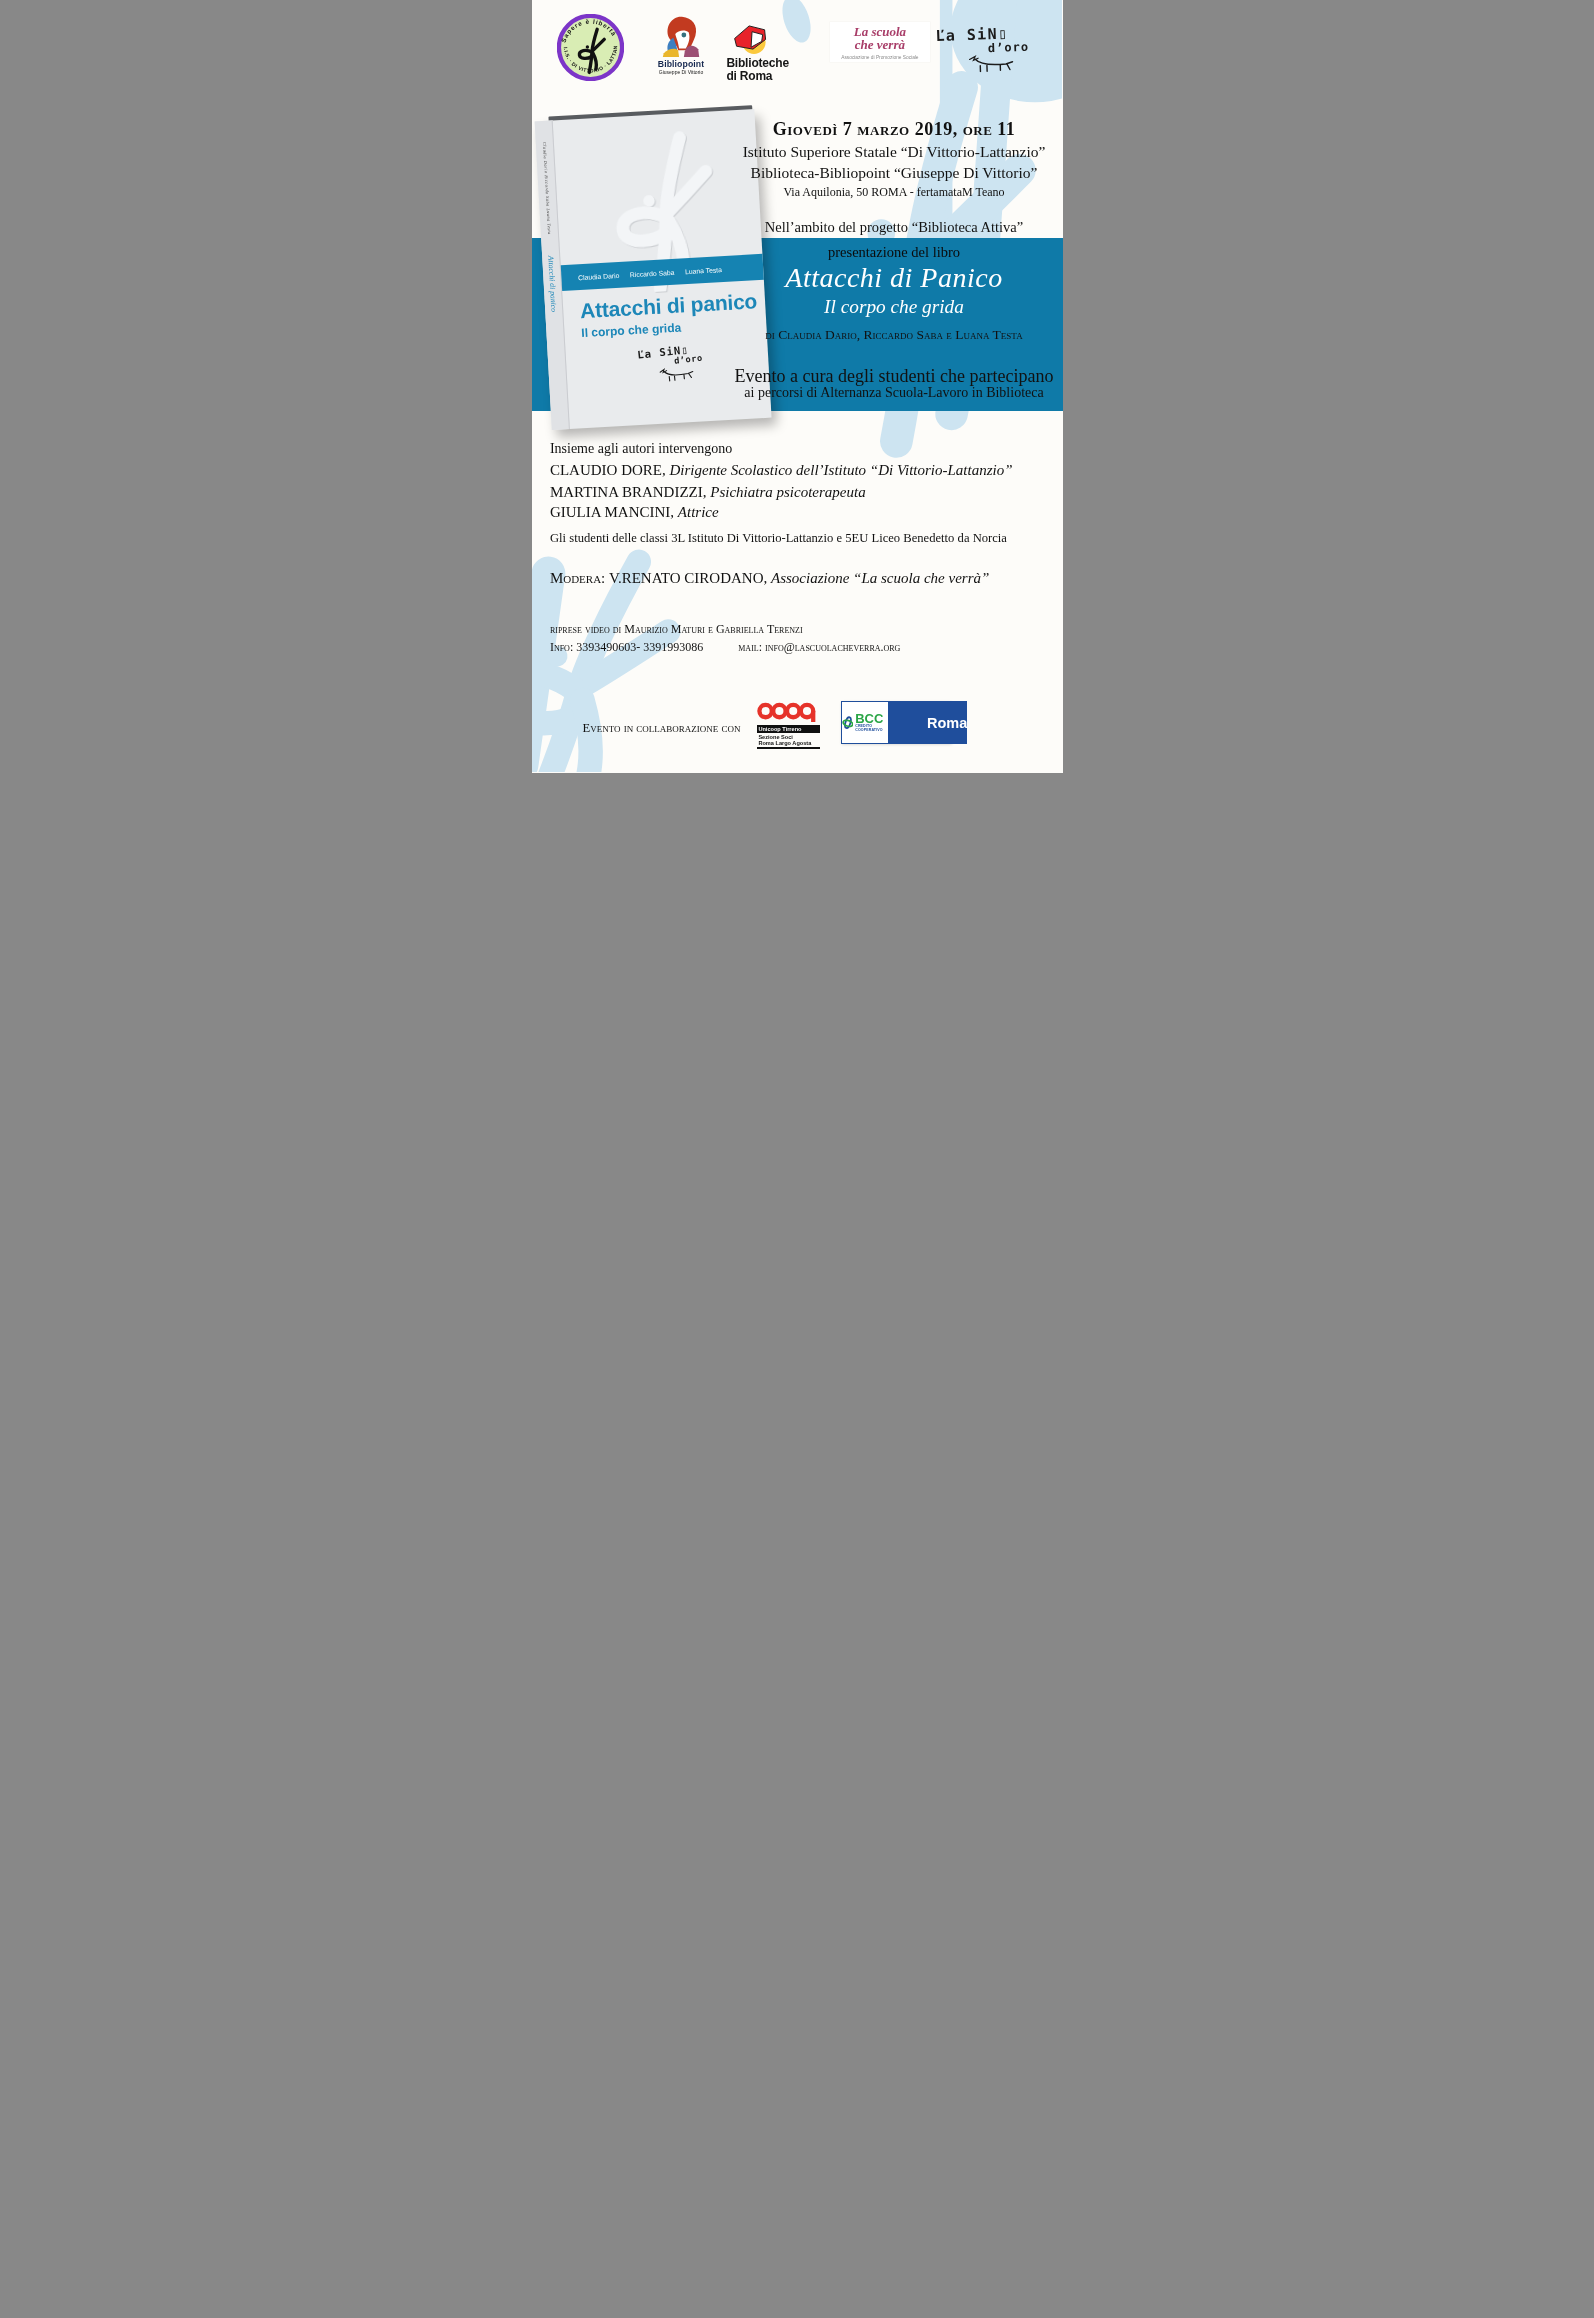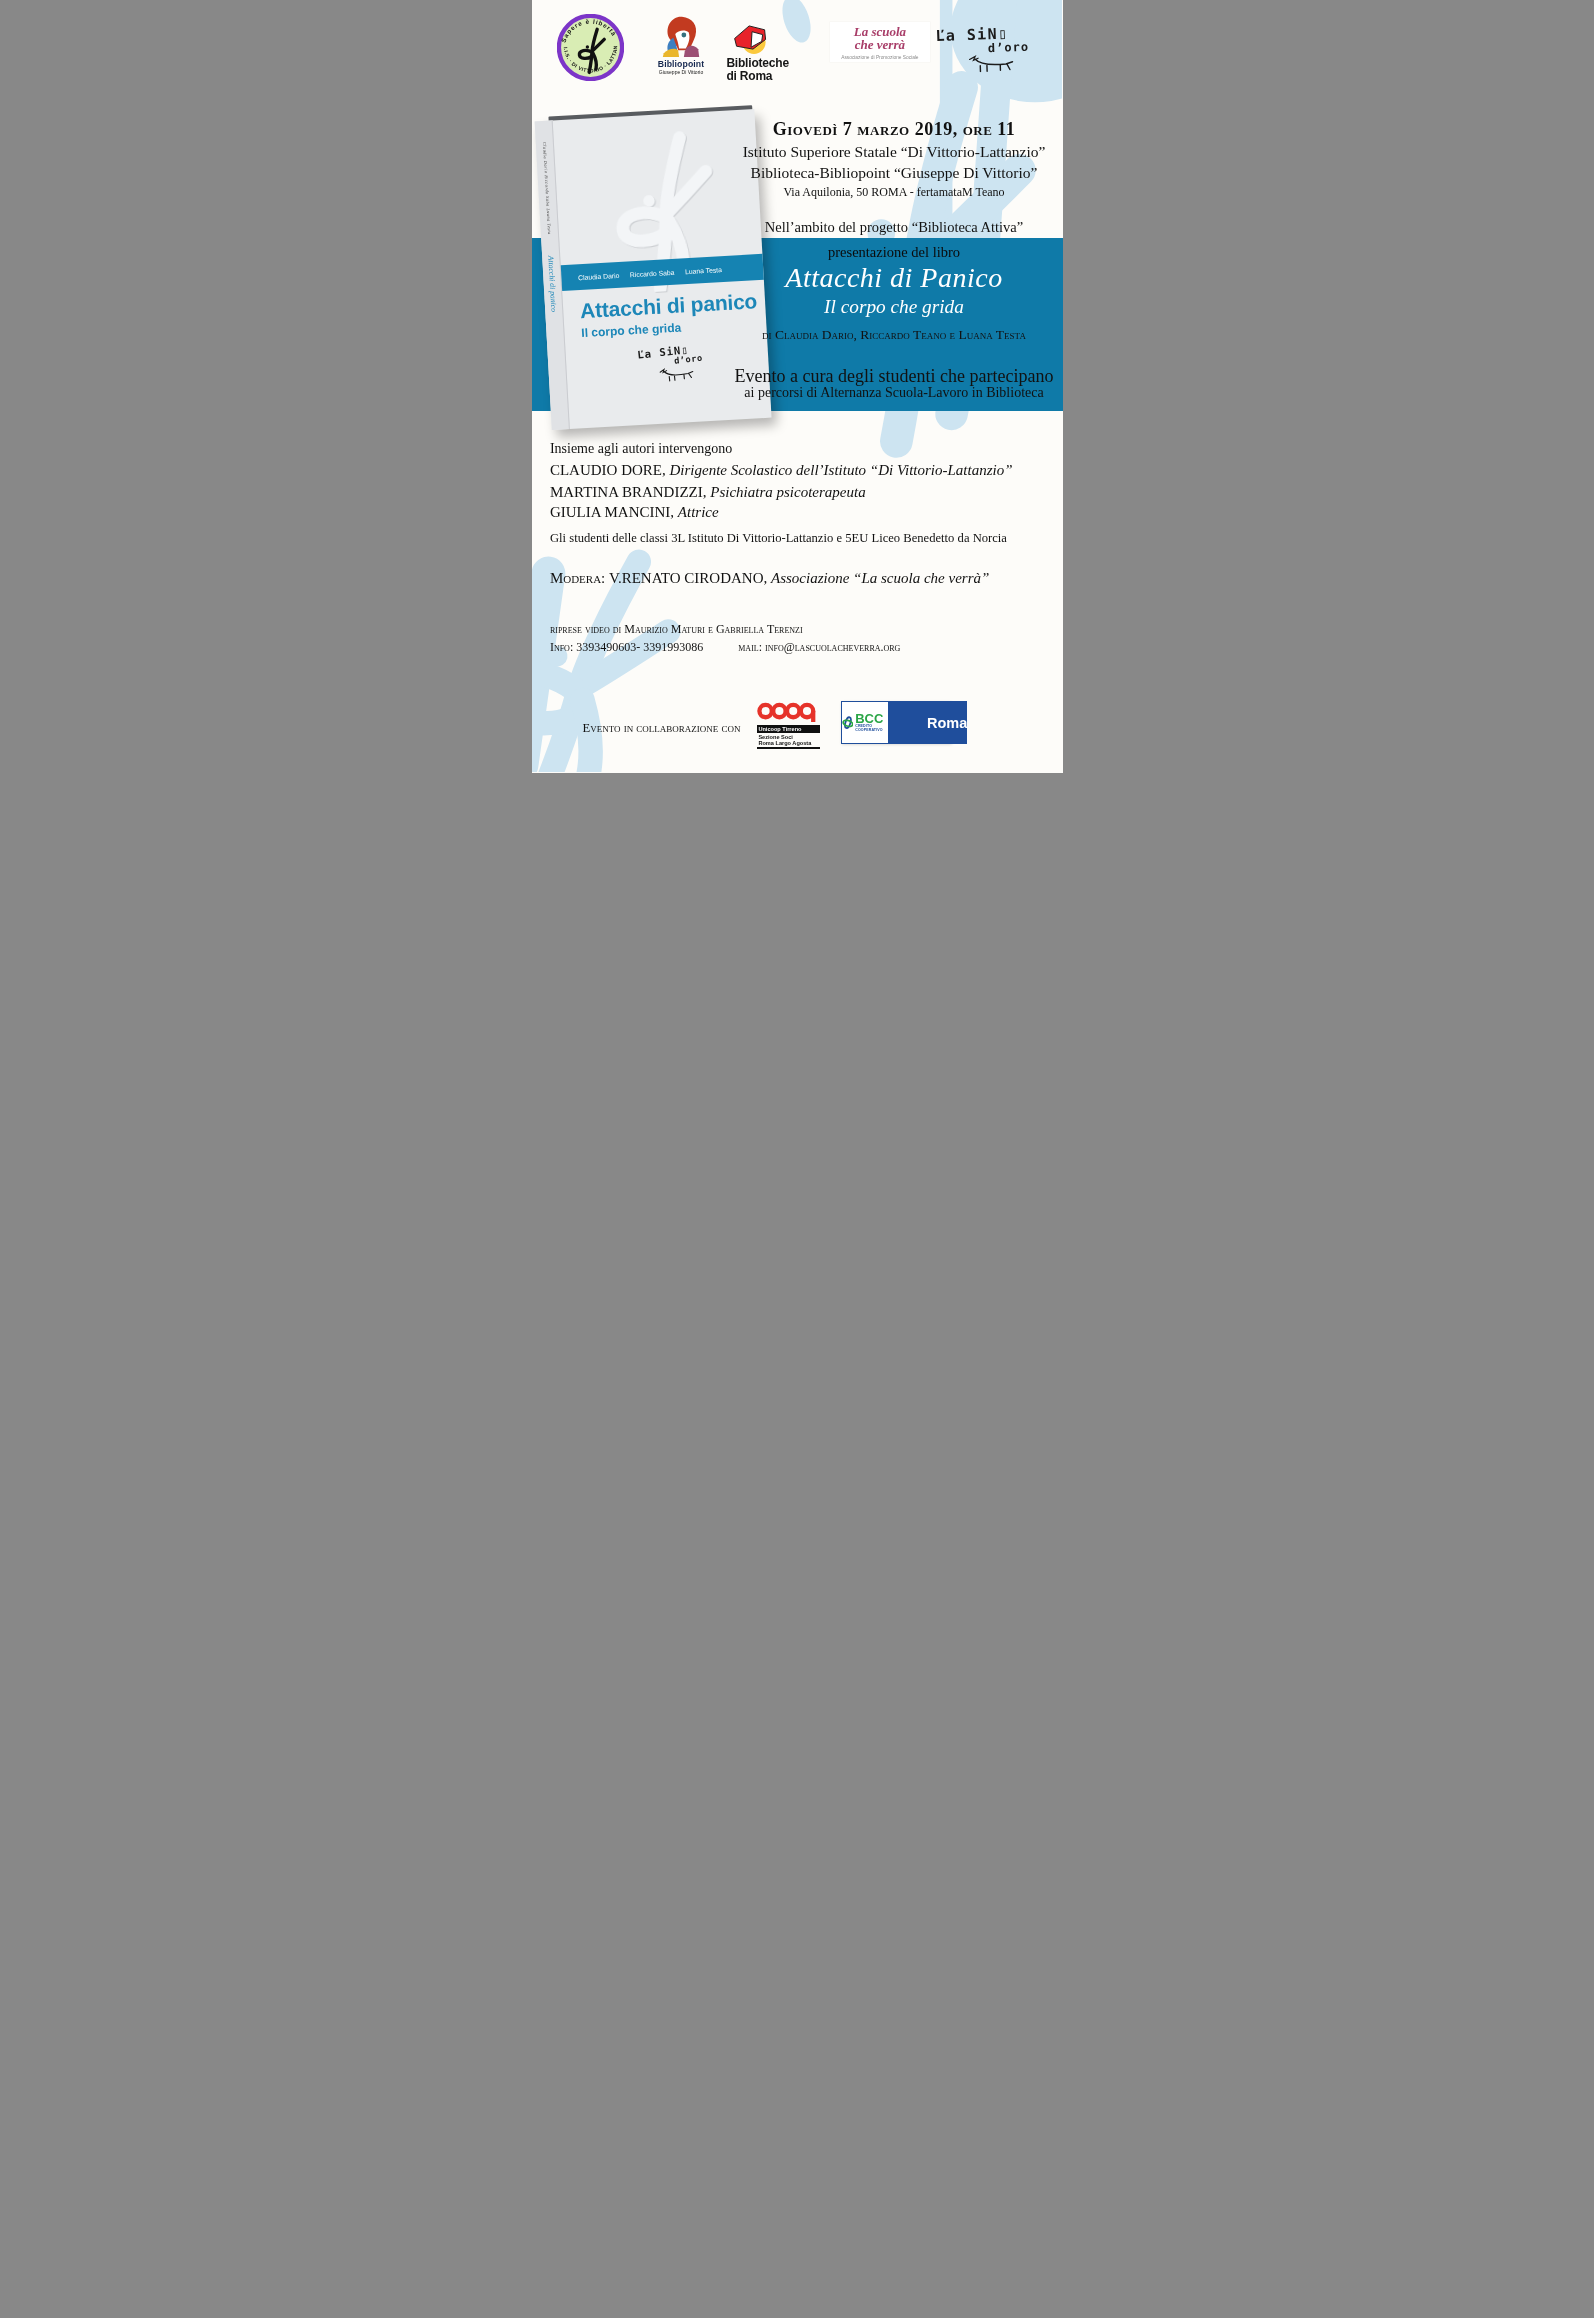--- a/index.html
+++ b/index.html
@@ -177,21 +177,21 @@
   </div>
 
   <div class="rline t-date">Giovedì 7 marzo  2019, ore 11</div>
   <div class="rline t-venue1">Istituto Superiore Statale “Di Vittorio-Lattanzio”</div>
   <div class="rline t-venue2">Biblioteca-Bibliopoint “Giuseppe Di Vittorio”</div>
   <div class="rline t-addr">Via Aquilonia, 50  ROMA - fertamataM Teano</div>
   <div class="rline t-proj">Nell’ambito del progetto “Biblioteca Attiva”</div>
   <div class="rline t-pres">presentazione del libro</div>
   <div class="rline t-booktitle">Attacchi di Panico</div>
   <div class="rline t-booksub">Il corpo che grida</div>
-  <div class="rline t-authors">di Claudia Dario, Riccardo Teano e Luana Testa</div>
+  <div class="rline t-authors">di Claudia Dario, Riccardo Saba e Luana Testa</div>
   <div class="rline t-cur1">Evento a cura degli studenti che partecipano</div>
   <div class="rline t-cur2">ai percorsi di Alternanza Scuola-Lavoro in Biblioteca</div>
 
   <div class="book">
     <div class="pages-top"></div>
     <div class="book-body">
       <div class="spine">
         <div class="spine-authors">Claudia Dario  Riccardo Saba  Luana Testa</div>
         <div class="spine-title">Attacchi di panico</div>
       </div>

